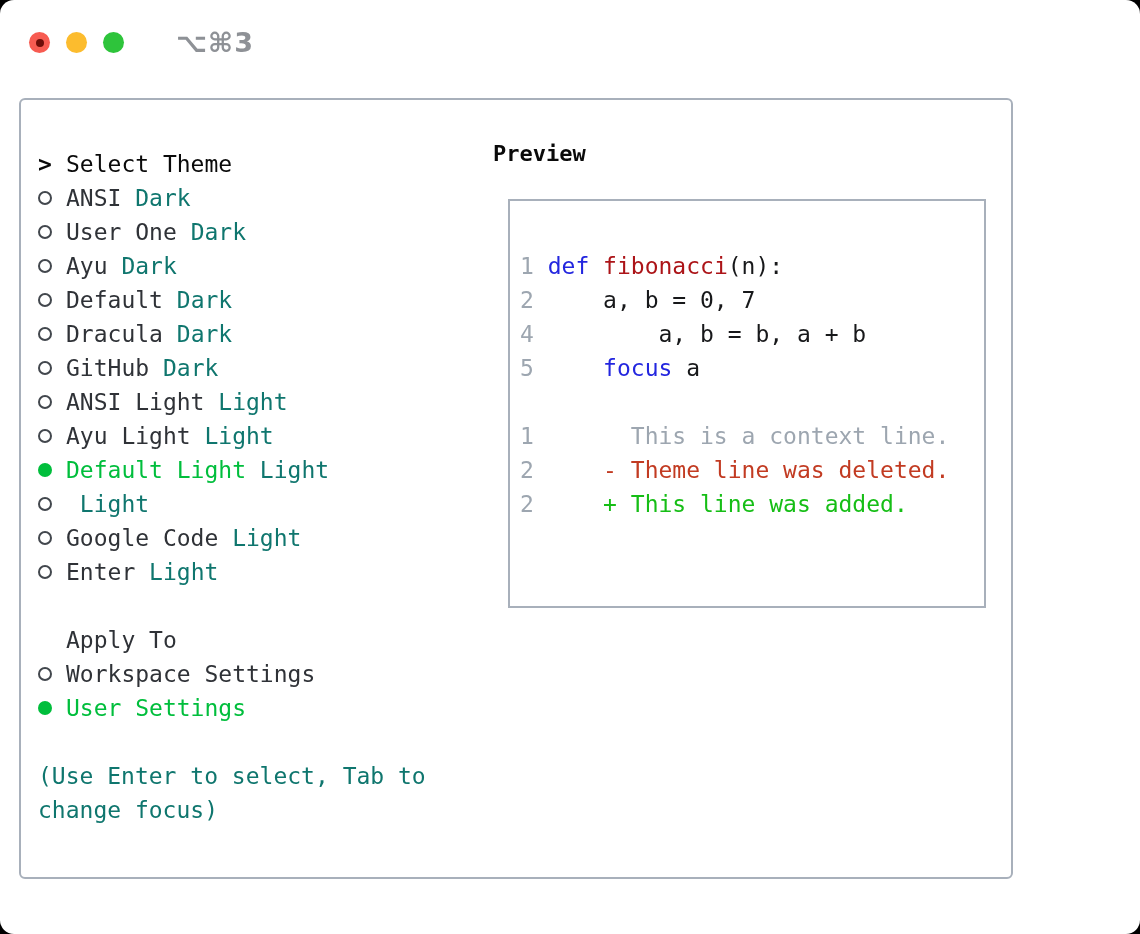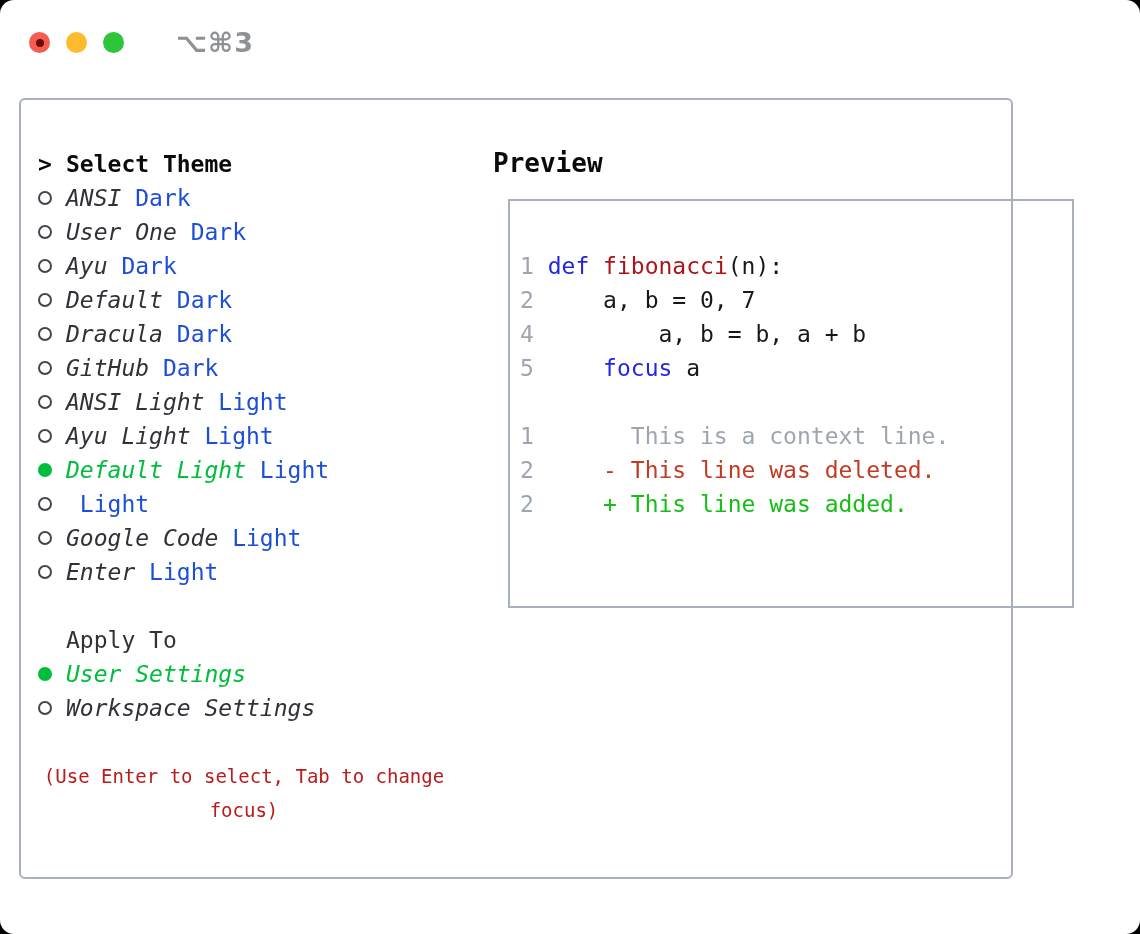--- a/index.html
+++ b/index.html
@@ -33,41 +33,40 @@
     width:994px;height:781px;
     border:2px solid #a8b0bb;border-radius:6px;
     box-sizing:border-box;
   }
   
   .left-pane{position:absolute;left:17px;top:47px;width:455px;}
   .row{display:flex;align-items:center;height:34px;font-size:23px;color:#2f3237;}
   .row .txt{white-space:pre;text-align:center;}
   .marker{display:inline-flex;align-items:center;width:28px;height:34px;flex:none;}
   .hdr-marker{font-weight:bold;color:#0a0a0a;}
-  .hdr-text{font-weight:bold;color:#0a0a0a;white-space:pre;}
+  .hdr-text{font-weight:normal;color:#0a0a0a;white-space:pre;}
   .dot{width:14px;height:14px;border-radius:50%;box-sizing:border-box;}
   .dot-hollow{border:2px solid #42474d;}
   .dot-filled{background:var(--green);}
-  .name{white-space:pre;font-style:italic;}
+  .name{white-space:pre;}
   .name.sel-text{color:var(--green);}
-  .variant{white-space:pre;color:#1d4ed8;}
+  .variant{white-space:pre;color:#0f766e;}
   .spacer{height:34px;}
   .hint{
-    width:412px;font-size:19px;line-height:34px;color:#b91c1c;
+    width:412px;font-size:23px;line-height:34px;color:#0f766e;
     word-break:normal;
-    text-align:center;
   }
   
   .preview-header{
-    position:absolute;left:472px;top:46px;height:34px;line-height:34px;
-    font-size:26px;font-weight:bold;color:#0a0a0a;white-space:pre;
+    position:absolute;left:472px;top:37px;height:34px;line-height:34px;
+    font-size:22px;font-weight:bold;color:#0a0a0a;white-space:pre;
   }
   .preview-box{
     position:absolute;left:487px;top:99px;
-    width:566px;height:409px;
+    width:478px;height:409px;
     border:2px solid #a8b0bb;
     box-sizing:border-box;
     padding:48px 0 0 10px;
     overflow:hidden;
   }
   .code-line{height:34px;line-height:34px;font-size:23px;white-space:pre;}
   :root{
     --green:#00be3c;
     --add:#16be16;
     --del:#c23b22;
@@ -196,46 +195,46 @@
       <div class="spacer"></div>
 
       <div class="row">
         <span class="marker"></span>
         <span class="txt">Apply To</span>
       </div>
 
       <div id="apply-options">
           <div class="row">
             <span class="marker">
+              <span class="dot dot-hollow"></span>
+            </span>
+            <span class="name">Workspace Settings</span>
+          </div>
+          <div class="row">
+            <span class="marker">
               <span class="dot dot-filled"></span>
             </span>
             <span class="name sel-text">User Settings</span>
-          </div>
-          <div class="row">
-            <span class="marker">
-              <span class="dot dot-hollow"></span>
-            </span>
-            <span class="name">Workspace Settings</span>
           </div>
         </div>
 
       <div class="spacer"></div>
 
       <div class="hint">(Use Enter to select, Tab to change focus)</div>
     </div>
 
     <div class="preview-header">Preview</div>
 
     <div class="preview-box">
       <div id="preview-lines">
           <div class="code-line"><span class="tok-num">1 </span><span class="tok-kw">def</span><span class="tok-plain"> </span><span class="tok-fn">fibonacci</span><span class="tok-plain">(n):</span></div>
           <div class="code-line"><span class="tok-num">2 </span><span class="tok-plain">    a, b = 0, 7</span></div>
           <div class="code-line"><span class="tok-num">4 </span><span class="tok-plain">        a, b = b, a + b</span></div>
           <div class="code-line"><span class="tok-num">5 </span><span class="tok-plain">    </span><span class="tok-kw">focus</span><span class="tok-plain"> a</span></div>
           <div class="code-line"></div>
           <div class="code-line"><span class="tok-num">1 </span><span class="tok-ctx">      This is a context line.</span></div>
-          <div class="code-line"><span class="tok-num">2 </span><span class="tok-del">    - This line was deleted.</span></div>
+          <div class="code-line"><span class="tok-num">2 </span><span class="tok-del">    - Theme line was deleted.</span></div>
           <div class="code-line"><span class="tok-num">2 </span><span class="tok-add">    + This line was added.</span></div>
         </div>
     </div>
 
   </div>
 </div>
 
 </body></html>

